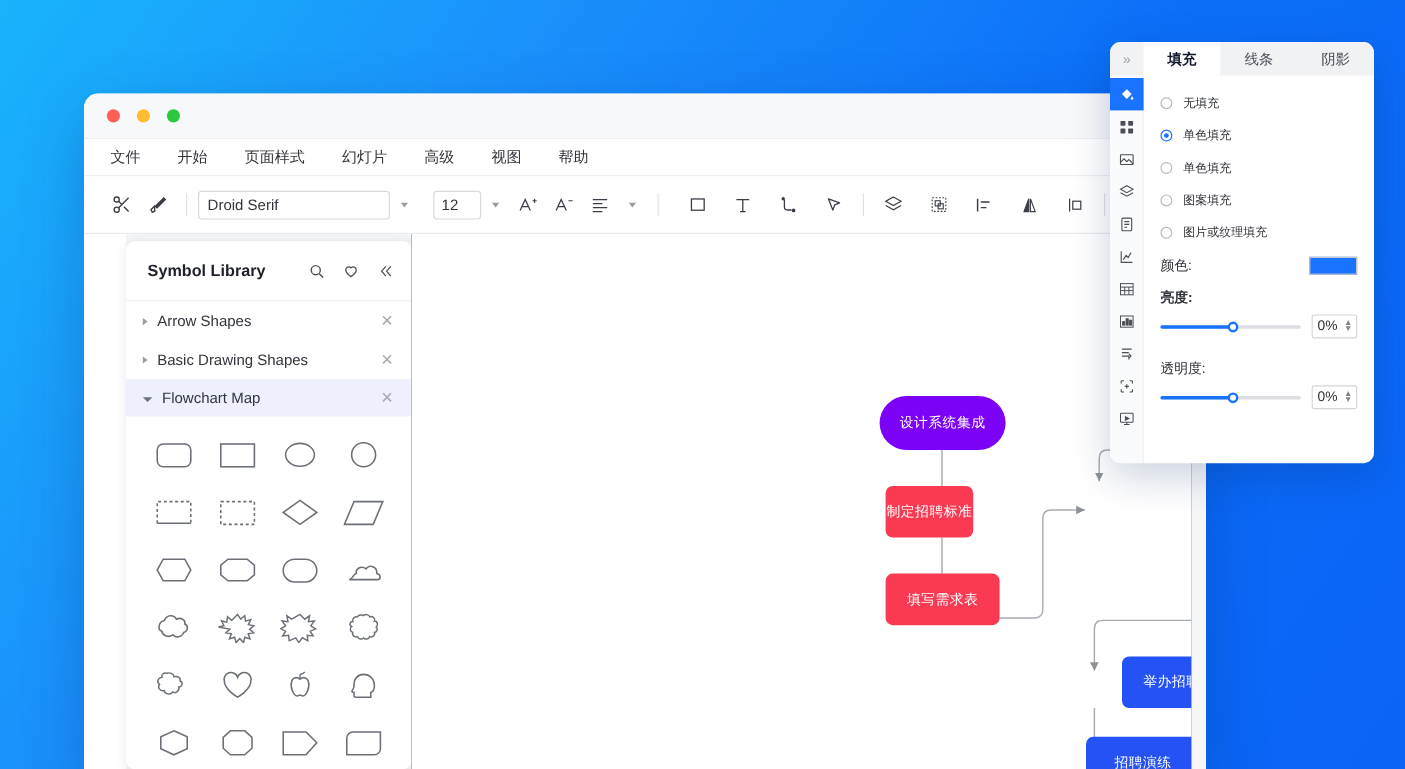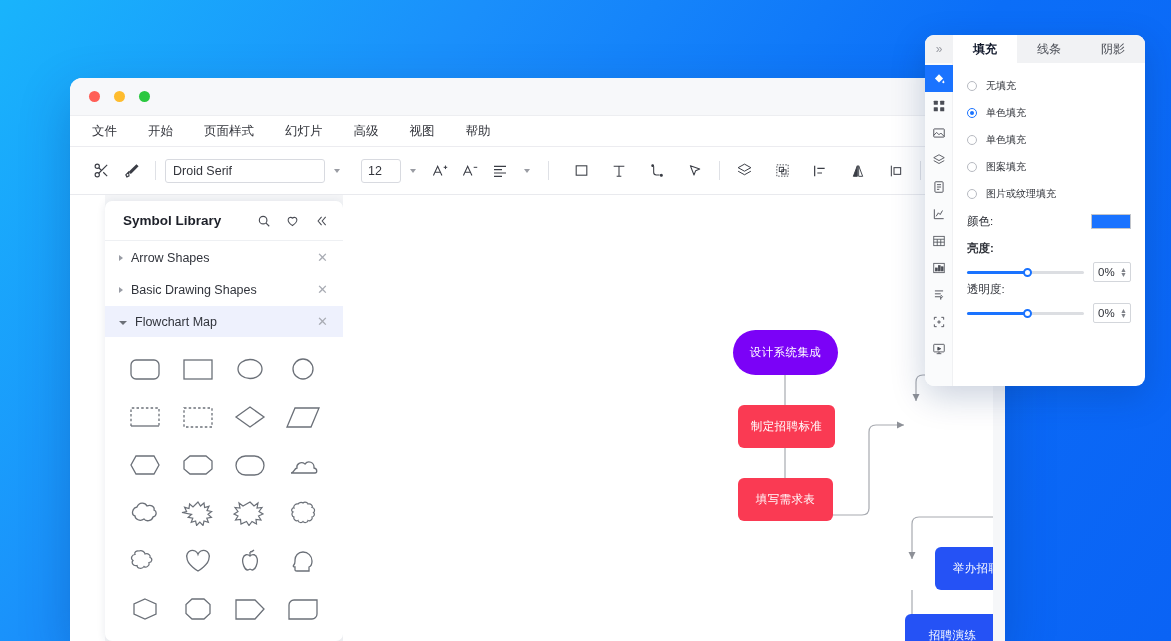--- a/index.html
+++ b/index.html
@@ -110,21 +110,21 @@
   
   #symbol-panel {
     width: 238px; flex: 0 0 auto;
     background: #fff;
     border-radius: 7px;
     margin-top: 6px;
     box-shadow: 0 1px 9px rgba(30,50,90,.10);
     overflow: hidden;
   }
   #symbol-head {
-    height: 40px;
+    height: 50px;
     display: flex; align-items: center;
     padding: 0 15px 0 18px;
     border-bottom: 1px solid #eef0f3;
   }
   #symbol-title { font-size: 13.5px; font-weight: bold; color: #1d2029; flex: 1; }
   .sym-head-icon { margin-left: 14px; color: #4a4d55; display: flex; align-items: center; }
 
   .cat-row {
     height: 31px;
     display: flex; align-items: center;
@@ -622,21 +622,21 @@
 
             <path d="M569,395 L569,430" marker-end="url(#ah)"></path>
 
             <path d="M569,462 L569,497" marker-end="url(#ah)"></path>
           </g>
         </svg>
 
         <div class="node pill" style="left:390px; top:135px; width:105px; height:45px; background:#7b02f7;">
           <span>设计系统集成</span>
         </div>
-        <div class="node rect" style="left:395px; top:210px; width:97px; height:43px; background:#fa3a53;">
+        <div class="node rect" style="left:395px; top:210px; width:73px; height:43px; background:#fa3a53;">
           <span>制定招聘标准</span>
         </div>
         <div class="node rect" style="left:395px; top:283px; width:95px; height:43px; background:#fa3a53;">
           <span>填写需求表</span>
         </div>
         <div class="node rect" style="left:592px; top:352px; width:95px; height:43px; background:#2552f5;">
           <span>举办招聘会</span>
         </div>
         <div class="node rect" style="left:562px; top:419px; width:95px; height:43px; background:#2552f5;">
           <span>招聘演练</span>
@@ -765,21 +765,21 @@
         <span class="slider">
           <span class="filled"></span>
           <span class="knob"></span>
         </span>
         <span class="spin">
           <span>0%</span>
           <span class="arrows">▲<br>▼</span>
         </span>
       </div>
 
-      <div class="prop-row" style="margin-top:0;">
+      <div class="prop-row" style="margin-top:18px;">
         <span class="prop-label">透明度:</span>
       </div>
       <div class="slider-row">
         <span class="slider">
           <span class="filled"></span>
           <span class="knob"></span>
         </span>
         <span class="spin">
           <span>0%</span>
           <span class="arrows">▲<br>▼</span>

